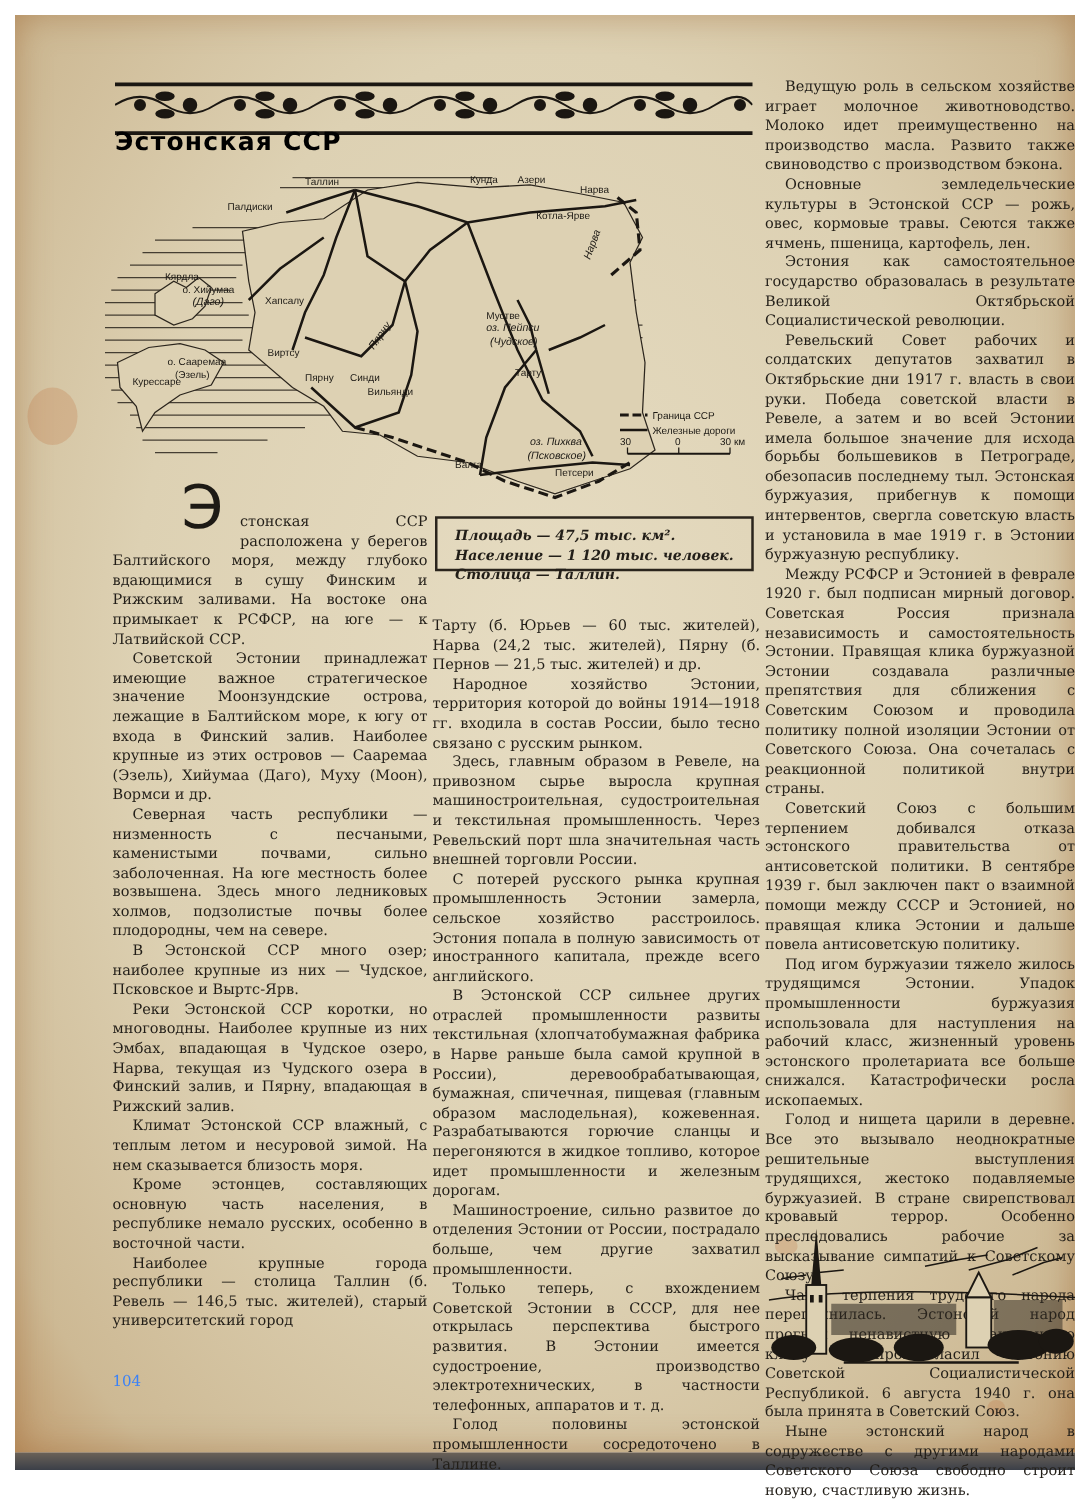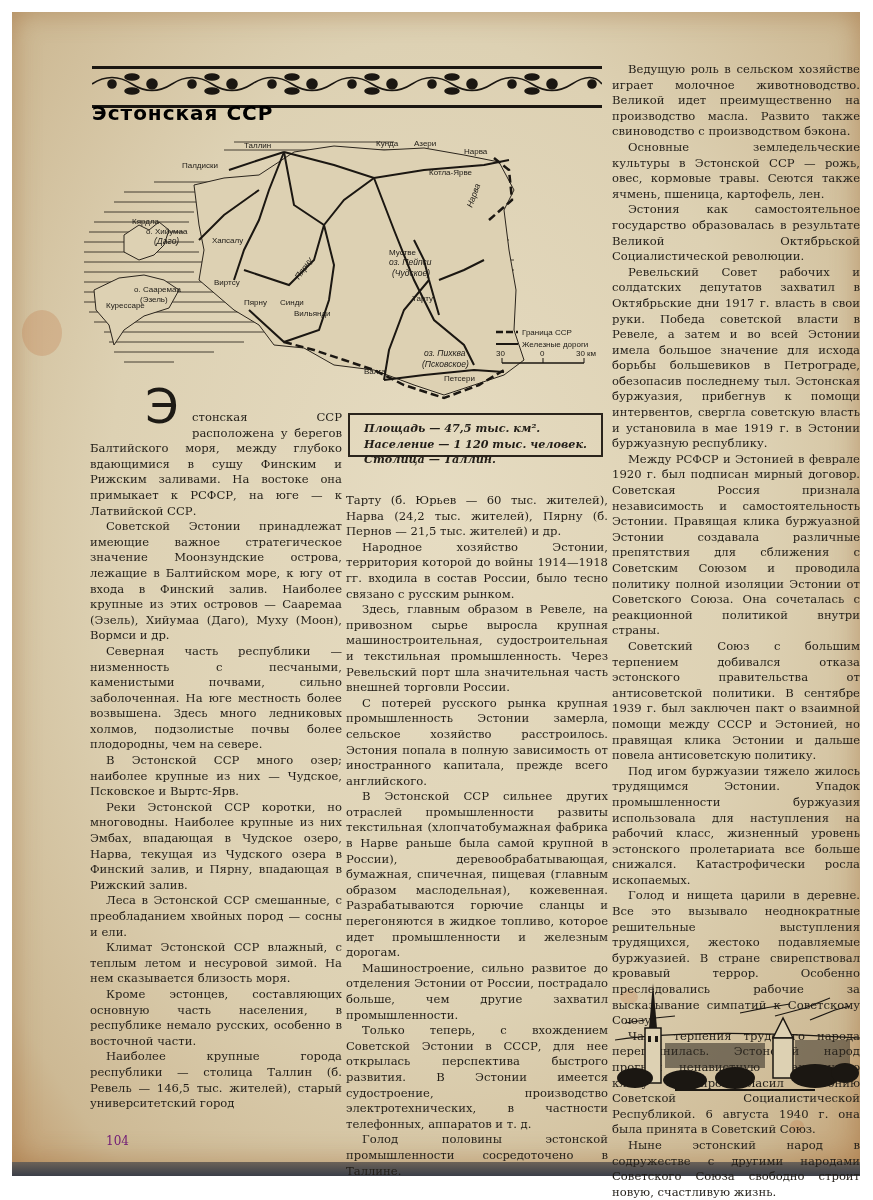--- a/index.html
+++ b/index.html
@@ -34,21 +34,21 @@
   .dropcap {
     float:left; width:52px; height:44px; margin:-26px 4px 0 46px;
     font-family:"DejaVu Sans", sans-serif; font-size:48px; line-height:44px; color:#1d1a15;
     text-align:center;
   }
   .facts-box {
     position:absolute; left:348px; top:413px; width:255px; height:44px;
     border:2px solid #2a241c; padding:6px 0 0 14px; box-sizing:border-box;
     font-style:italic; font-weight:bold; font-size:11.2px; line-height:15.5px; color:#221e18;
   }
-  .page-number { position:absolute; left:106px; top:1098px; font-size:12px; color:#701a75;margin-top:36px; }
+  .page-number { position:absolute; left:90px; top:1098px; font-size:12px; color:#3b82f6; }
   .illustration { position:absolute; left:615px; top:978px; width:245px; height:120px; }
   .stain { position:absolute; border-radius:50%; background:rgba(190,110,60,0.25); }
 </style>
 </head>
 <body>
 
 <div class="page"></div>
 <div class="page-bottom-shadow"></div>
 <div class="stain" style="left:22px;top:310px;width:40px;height:46px;"></div>
 <div class="stain" style="left:790px;top:1120px;width:14px;height:12px;"></div>
@@ -206,39 +206,38 @@
 </div>
 
 <div class="col col-left">
   <p class="noindent">
     <span class="dropcap">Э</span><span>стонская ССР расположена у берегов Балтийского моря, между глубоко вдающимися в сушу Финским и Рижским заливами. На востоке она примыкает к РСФСР, на юге — к Латвийской ССР.</span>
   </p>
   <p>Советской Эстонии принадлежат имеющие важное стратегическое значение Моонзундские острова, лежащие в Балтийском море, к югу от входа в Финский залив. Наиболее крупные из этих островов — Сааремаа (Эзель), Хийумаа (Даго), Муху (Моон), Вормси и др.</p>
   <p>Северная часть республики — низменность с песчаными, каменистыми почвами, сильно заболоченная. На юге местность более возвышена. Здесь много ледниковых холмов, подзолистые почвы более плодородны, чем на севере.</p>
   <p>В Эстонской ССР много озер; наиболее крупные из них — Чудское, Псковское и Выртс-Ярв.</p>
   <p>Реки Эстонской ССР коротки, но многоводны. Наиболее крупные из них Эмбах, впадающая в Чудское озеро, Нарва, текущая из Чудского озера в Финский залив, и Пярну, впадающая в Рижский залив.</p>
-  <p>Леса в Эстонской ССР смешанные, с преобладанием хвойных пород — сосны и ели.</p>
   <p>Климат Эстонской ССР влажный, с теплым летом и несуровой зимой. На нем сказывается близость моря.</p>
   <p>Кроме эстонцев, составляющих основную часть населения, в республике немало русских, особенно в восточной части.</p>
   <p>Наиболее крупные города республики — столица Таллин (б. Ревель — 146,5 тыс. жителей), старый университетский город</p>
 </div>
 
 <div class="col col-mid">
   <p class="noindent">Тарту (б. Юрьев — 60 тыс. жителей), Нарва (24,2 тыс. жителей), Пярну (б. Пернов — 21,5 тыс. жителей) и др.</p>
   <p>Народное хозяйство Эстонии, территория которой до войны 1914—1918 гг. входила в состав России, было тесно связано с русским рынком.</p>
   <p>Здесь, главным образом в Ревеле, на привозном сырье выросла крупная машиностроительная, судостроительная и текстильная промышленность. Через Ревельский порт шла значительная часть внешней торговли России.</p>
   <p>С потерей русского рынка крупная промышленность Эстонии замерла, сельское хозяйство расстроилось. Эстония попала в полную зависимость от иностранного капитала, прежде всего английского.</p>
   <p>В Эстонской ССР сильнее других отраслей промышленности развиты текстильная (хлопчатобумажная фабрика в Нарве раньше была самой крупной в России), деревообрабатывающая, бумажная, спичечная, пищевая (главным образом маслодельная), кожевенная. Разрабатываются горючие сланцы и перегоняются в жидкое топливо, которое идет промышленности и железным дорогам.</p>
   <p>Машиностроение, сильно развитое до отделения Эстонии от России, пострадало больше, чем другие захватил промышленности.</p>
   <p>Только теперь, с вхождением Советской Эстонии в СССР, для нее открылась перспектива быстрого развития. В Эстонии имеется судостроение, производство электротехнических, в частности телефонных, аппаратов и т. д.</p>
   <p>Голод половины эстонской промышленности сосредоточено в Таллине.</p>
 </div>
 
 <div class="col col-right">
-  <p>Ведущую роль в сельском хозяйстве играет молочное животноводство. Великой идет преимущественно на производство масла. Развито также свиноводство с производством бэкона.</p>
+  <p>Ведущую роль в сельском хозяйстве играет молочное животноводство. Молоко идет преимущественно на производство масла. Развито также свиноводство с производством бэкона.</p>
   <p>Основные земледельческие культуры в Эстонской ССР — рожь, овес, кормовые травы. Сеются также ячмень, пшеница, картофель, лен.</p>
   <p>Эстония как самостоятельное государство образовалась в результате Великой Октябрьской Социалистической революции.</p>
   <p>Ревельский Совет рабочих и солдатских депутатов захватил в Октябрьские дни 1917 г. власть в свои руки. Победа советской власти в Ревеле, а затем и во всей Эстонии имела большое значение для исхода борьбы большевиков в Петрограде, обезопасив последнему тыл. Эстонская буржуазия, прибегнув к помощи интервентов, свергла советскую власть и установила в мае 1919 г. в Эстонии буржуазную республику.</p>
   <p>Между РСФСР и Эстонией в феврале 1920 г. был подписан мирный договор. Советская Россия признала независимость и самостоятельность Эстонии. Правящая клика буржуазной Эстонии создавала различные препятствия для сближения с Советским Союзом и проводила политику полной изоляции Эстонии от Советского Союза. Она сочеталась с реакционной политикой внутри страны.</p>
   <p>Советский Союз с большим терпением добивался отказа эстонского правительства от антисоветской политики. В сентябре 1939 г. был заключен пакт о взаимной помощи между СССР и Эстонией, но правящая клика Эстонии и дальше повела антисоветскую политику.</p>
   <p>Под игом буржуазии тяжело жилось трудящимся Эстонии. Упадок промышленности буржуазия использовала для наступления на рабочий класс, жизненный уровень эстонского пролетариата все больше снижался. Катастрофически росла ископаемых.</p>
   <p>Голод и нищета царили в деревне. Все это вызывало неоднократные решительные выступления трудящихся, жестоко подавляемые буржуазией. В стране свирепствовал кровавый террор. Особенно преследовались рабочие за высказывание симпатий к Советскому Союзу.</p>
   <p>Чаша терпения трудового народа переполнилась. Эстонский народ прогнал ненавистную реакционную клику и провозгласил Эстонию Советской Социалистической Республикой. 6 августа 1940 г. она была принята в Советский Союз.</p>
   <p>Ныне эстонский народ в содружестве с другими народами Советского Союза свободно строит новую, счастливую жизнь.</p>
 

